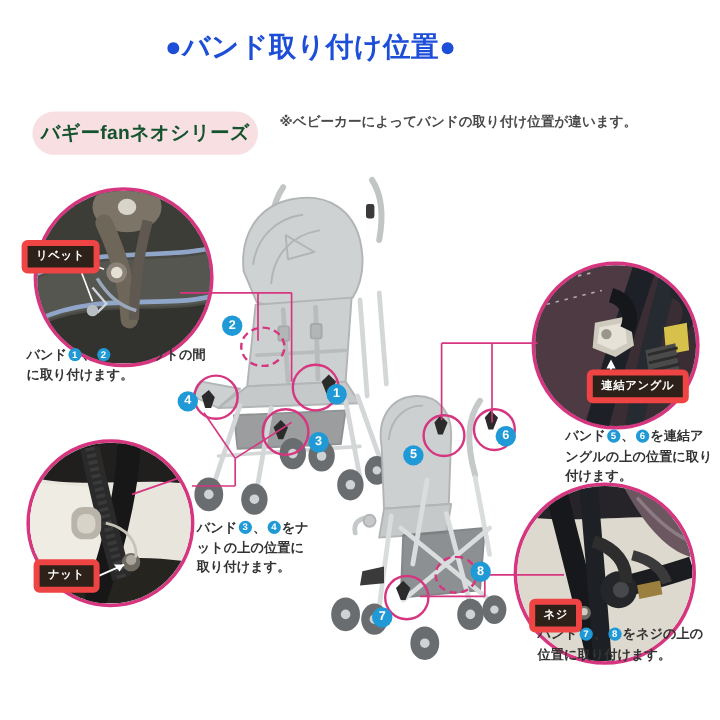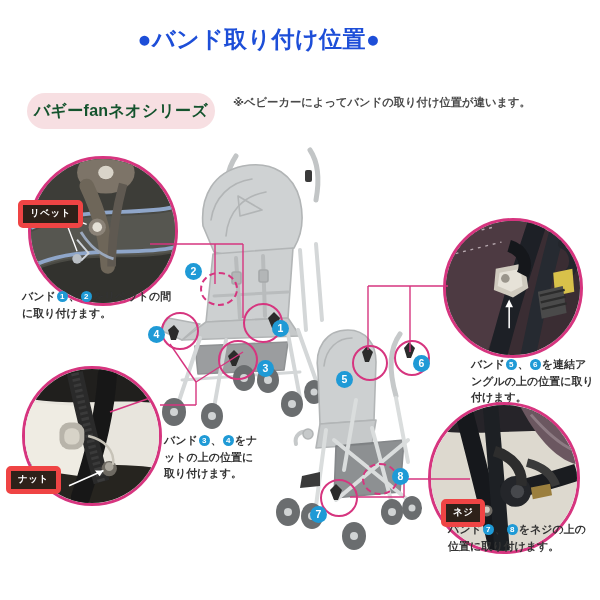--- a/index.html
+++ b/index.html
@@ -376,21 +376,21 @@
 
       <circle cx="88" cy="104" r="8" fill="#6e6a62"></circle>
       <circle cx="88" cy="102" r="4.5" fill="#aaa69c"></circle>
 
       <path d="M66 70 C84 74 94 86 92 100" stroke="#c7c3b8" stroke-width="2.5" fill="none"></path>
 
       <path d="M46 122 L82 106" stroke="#ffffff" stroke-width="1.6" fill="none"></path>
       <path d="M82 106 l-9 0 l5 6 z" fill="#ffffff"></path>
     </svg>
   </div>
-  <div class="part-chip" style="left:6px; top:466px;text-align:right;">ナット</div>
+  <div class="part-chip" style="left:28px; top:466px;text-align:right;">ナット</div>
 
   <div class="caption" style="left:164px; top:432px; width:100px;">
     バンド<span class="num">3</span>、<span class="num">4</span>をナットの上の位置に取り付けます。
   </div>
 
   <div class="photo-circle" style="left:443px; top:218px; width:140px; height:140px;">
     <svg class="ph-fill" viewBox="0 0 140 140" preserveAspectRatio="xMidYMid slice">
       <rect width="140" height="140" fill="#3a2d33"></rect>
 
       <path d="M0 0 H92 L42 140 H0 Z" fill="#4d3a42"></path>
@@ -410,20 +410,21 @@
 
       <path d="M66 26 C80 30 86 44 80 56" stroke="#15171b" stroke-width="13" fill="none"></path>
 
       <path d="M96 74 L122 68 L126 96 L100 102 Z" fill="#4a4a4a"></path>
       <path d="M98 78 L124 72 M99 85 L125 79 M100 92 L126 86" stroke="#2c2c2c" stroke-width="2.5"></path>
 
       <path d="M66 112 L66 84" stroke="#ffffff" stroke-width="1.6" fill="none"></path>
       <path d="M66 82 l-4 8 l8 0 z" fill="#ffffff"></path>
     </svg>
   </div>
+  <div class="part-chip" style="left:489px; top:308px;">連結アングル</div>
 
   <div class="caption" style="left:471px; top:340px; width:126px;margin-top:16px;">
     バンド<span class="num">5</span>、<span class="num">6</span>を連結アングルの上の位置に取り付けます。
   </div>
 
   <div class="photo-circle" style="left:428px; top:402px; width:152px; height:152px;">
     <svg class="ph-fill" viewBox="0 0 152 152" preserveAspectRatio="xMidYMid slice">
       <rect width="152" height="152" fill="#ddd9cf"></rect>
       <path d="M0 0 H152 V30 C110 22 50 34 0 26 Z" fill="#262429"></path>
 

